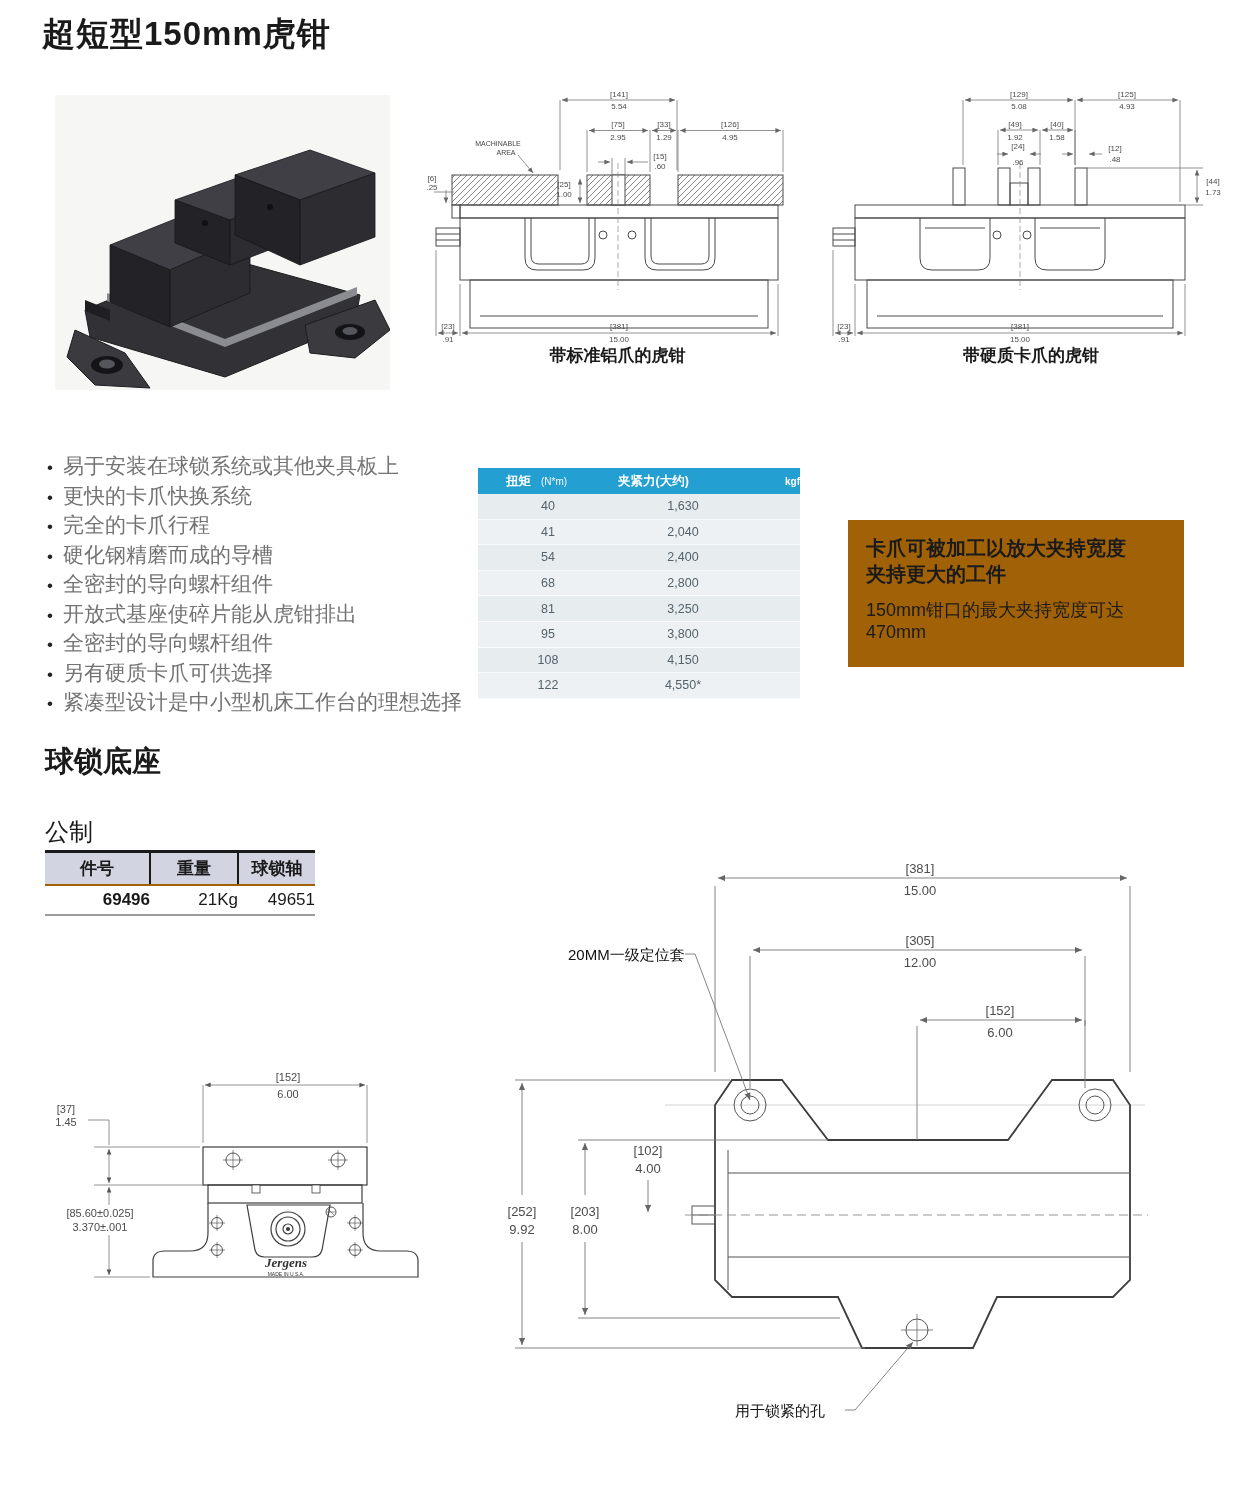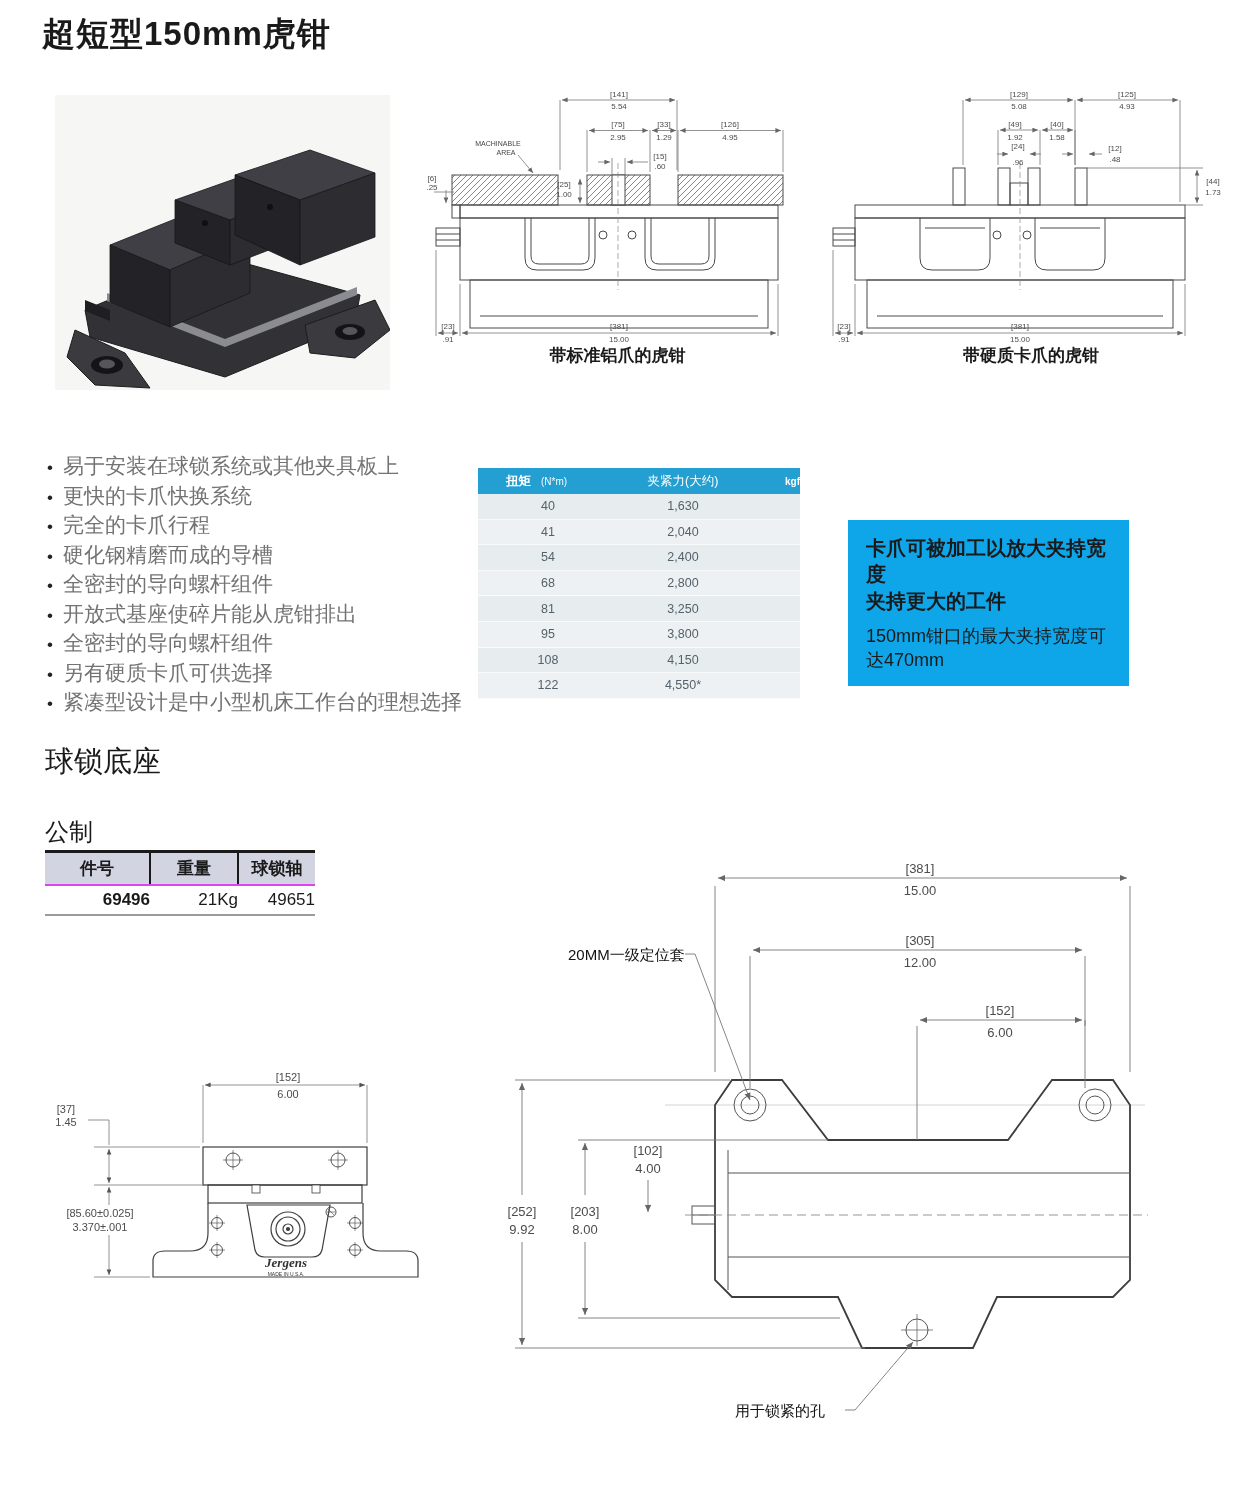--- a/index.html
+++ b/index.html
@@ -1,46 +1,46 @@
 <!DOCTYPE html>
 <html><head>
 <meta charset="utf-8">
 <style>
   html,body{margin:0;padding:0;background:#ffffff;}
   #page{position:relative;width:1237px;height:1501px;background:#ffffff;overflow:hidden;
         font-family:"Liberation Sans","DejaVu Sans",sans-serif;color:#1a1a1a;}
   .abs{position:absolute;}
   h1.title{margin:0;font-size:33px;font-weight:800;letter-spacing:1px;}
-  h2.sec{margin:0;font-size:29px;font-weight:400;}
+  h2.sec{margin:0;font-size:29px;font-weight:700;}
   h3.sub{margin:0;font-size:24px;font-weight:400;}
   
   ul.features{list-style:none;margin:0;padding:0;}
   ul.features li{font-size:21px;line-height:27.5px;color:#737373;white-space:nowrap;}
   ul.features li::before{content:"\2022";margin:0 10px 0 2px;font-size:17px;color:#222;}
   
   .torque{width:322px;background:#edf1f3;font-size:12.5px;}
   .torque .thead{display:grid;grid-template-columns:140px 130px 52px;align-items:center;
      background:#239fd2;color:#ffffff;height:26px;}
   .torque .thead .c1{padding-left:28px;font-weight:700;}
   .torque .thead .c1 .unit{font-weight:400;font-size:10px;margin-left:10px;opacity:.95;}
-  .torque .thead .c2{text-align:center;font-weight:400;}
+  .torque .thead .c2{text-align:left;font-weight:700;}
   .torque .thead .c3{text-align:right;font-size:10px;font-weight:700;}
   .torque .trow{display:grid;grid-template-columns:140px 130px 52px;height:24.6px;
      align-items:center;color:#55626b;border-bottom:1px solid rgba(255,255,255,.7);}
   .torque .trow:nth-child(even){background:#e7edef;}
   .torque .trow .v1{text-align:center;}
   .torque .trow .v2{text-align:center;}
   
-  .hl{background:#0ea5e9;width:281px;box-sizing:border-box;padding:15px 18px 14px 18px;}
+  .hl{background:#a16207;width:336px;box-sizing:border-box;padding:15px 18px 24px 18px;}
   .hl .t{font-size:20px;font-weight:800;line-height:1.32;}
   .hl .b{font-size:18px;margin-top:10px;}
   
   table.metric{border-collapse:collapse;font-size:17px;}
   table.metric th{background:#d3d4e2;font-weight:700;border-top:3px solid #1a1a1a;
-     border-bottom:2px solid #d946ef;padding:4px 0;text-align:center;}
+     border-bottom:2px solid #a16207;padding:4px 0;text-align:center;}
   table.metric th + th{border-left:2px solid #1a1a1a;}
   table.metric td{text-align:right;padding:4px 0;border-bottom:2px solid #9a9a9a;}
   table.metric td.pn{font-weight:800;}
   .cap{font-size:17px;font-weight:800;text-align:center;}
   
   svg text{font-family:"Liberation Sans","DejaVu Sans",sans-serif;}
   .dimtxt{fill:#4c4c4c;font-size:8px;}
   .dimtxt2{fill:#4c4c4c;font-size:13px;}
   .cjk{fill:#111;font-size:15px;}
 </style>

